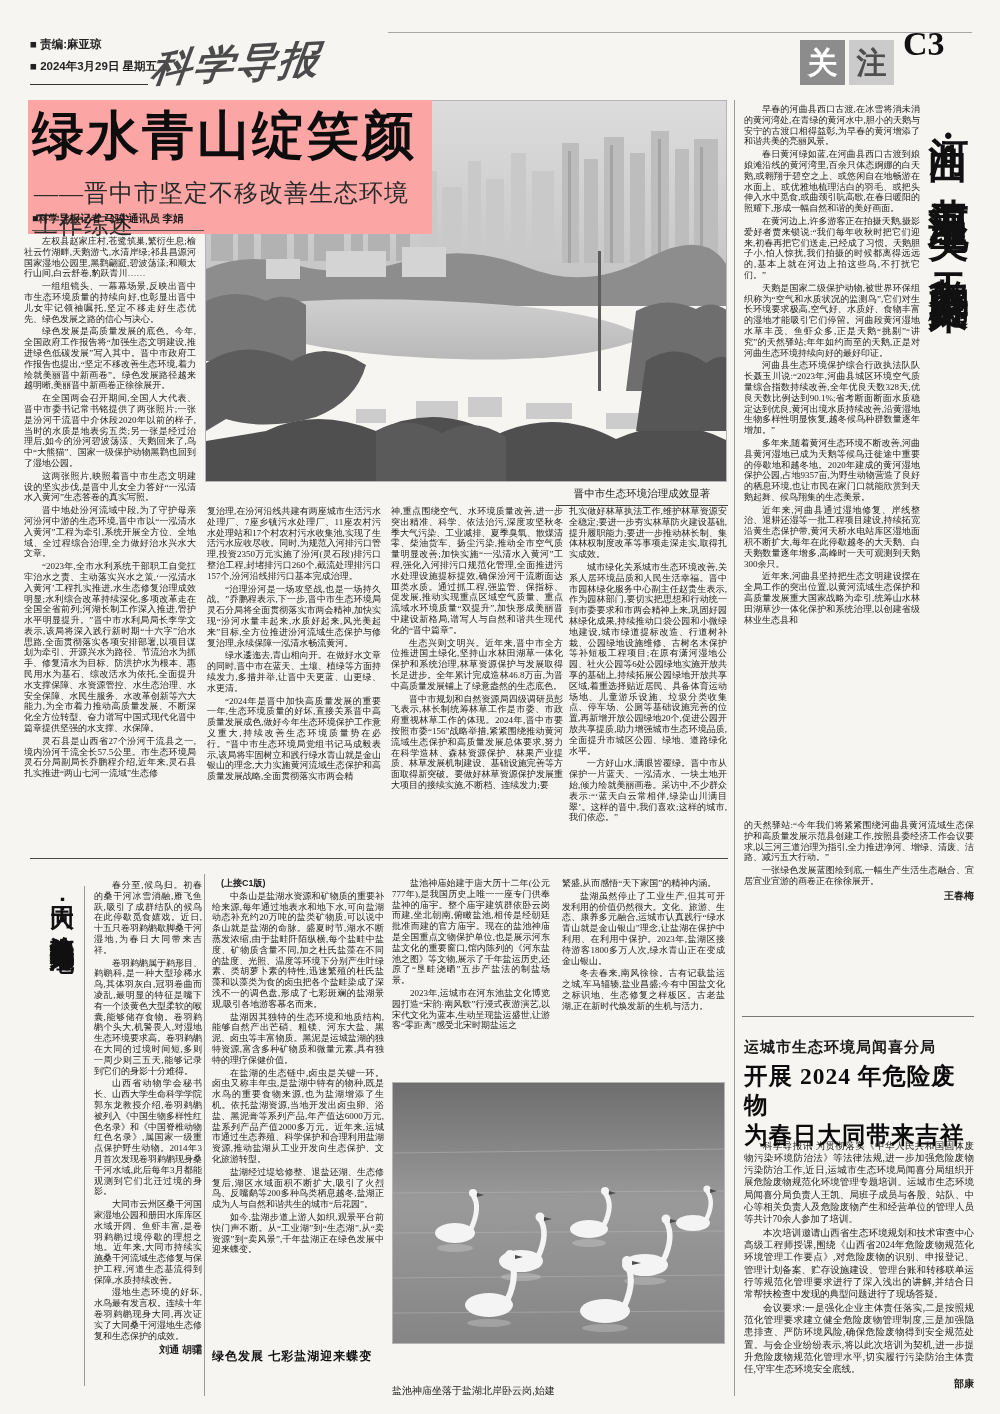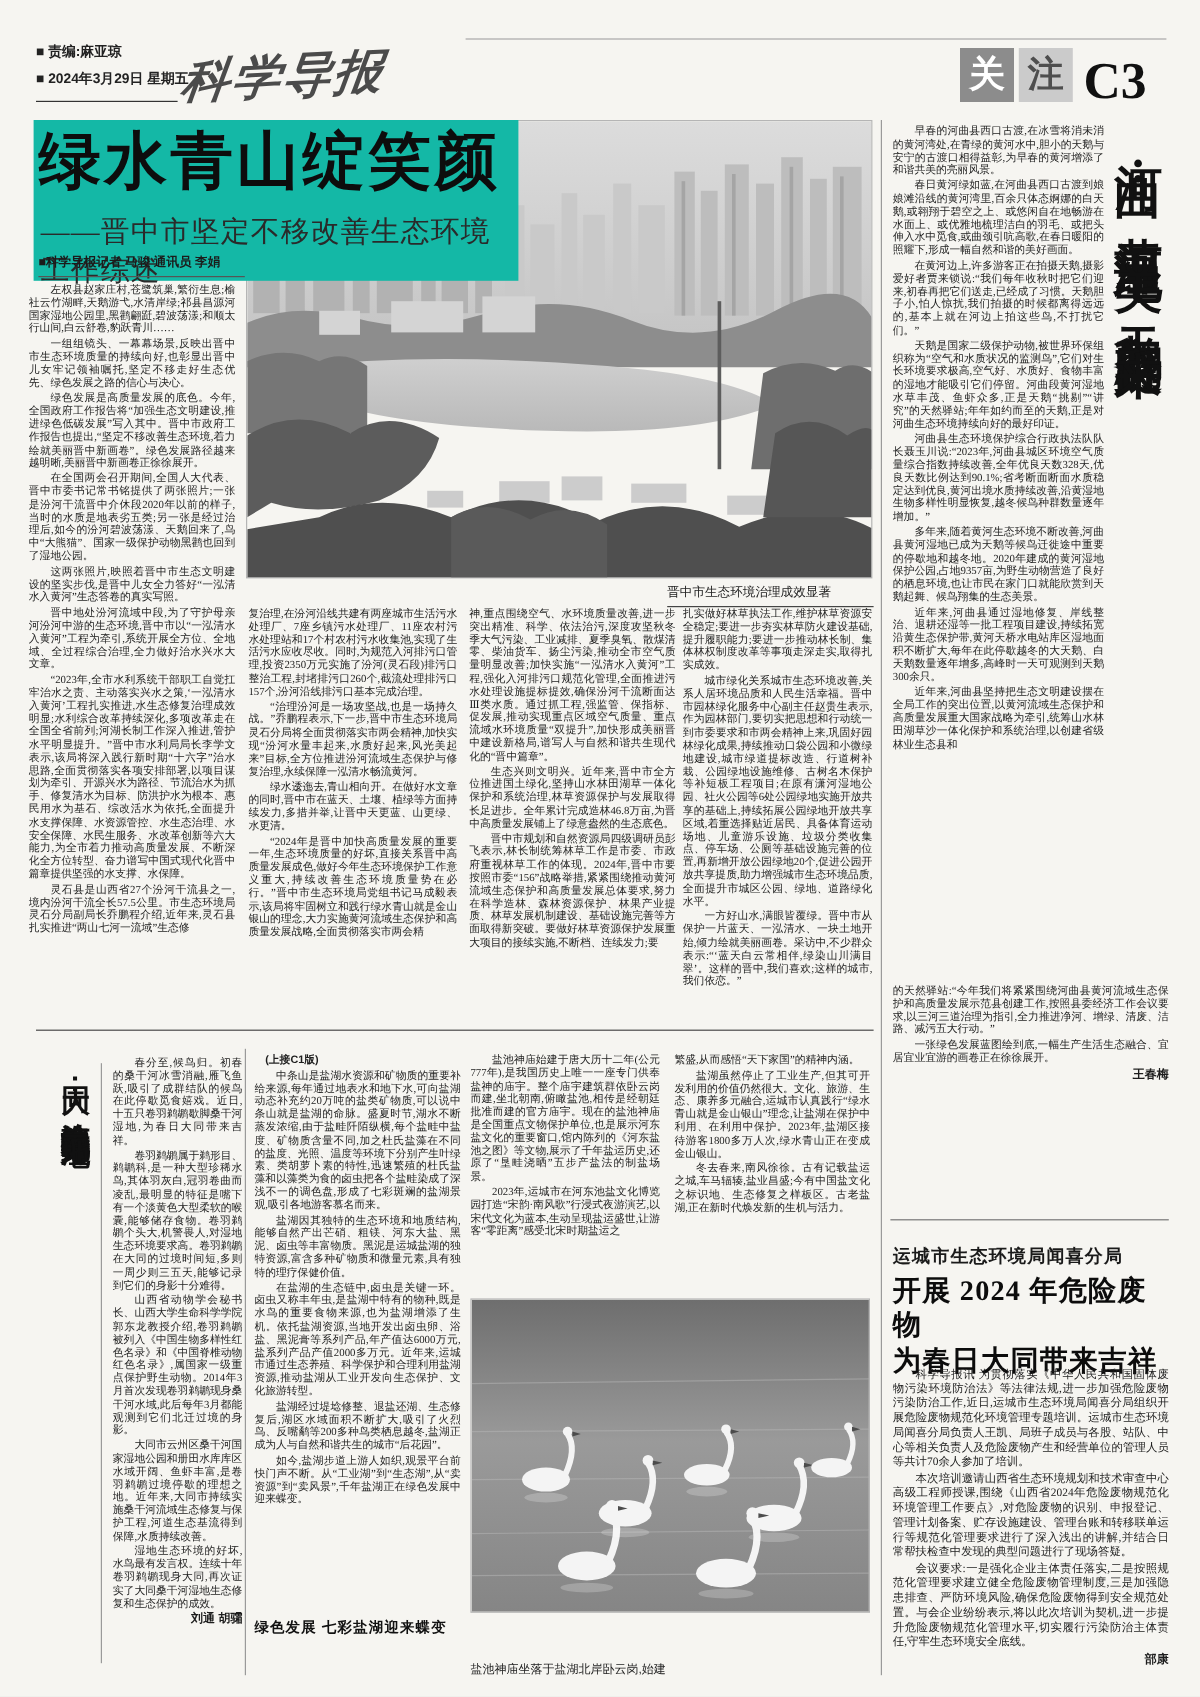--- a/index.html
+++ b/index.html
@@ -13,35 +13,35 @@
   .hdr-left{left:30px;top:34px;width:118px;font-family:"Liberation Sans",sans-serif;
             font-weight:bold;font-size:11.5px;line-height:1.9;border-bottom:1.5px solid #333;
             padding-bottom:6px;color:#222;white-space:nowrap;}
   .masthead{left:152px;top:36px;font-size:40px;font-weight:bold;font-style:italic;
             color:#4b4b4b;transform:skewX(-10deg) rotate(-3deg);letter-spacing:2px;
             font-family:"DejaVu Serif",serif;}
   .sec-box{position:absolute;width:45px;height:45px;text-align:center;line-height:45px;
            font-weight:bold;font-size:30px;font-family:"Liberation Sans",sans-serif;}
   .sec-a{left:800px;top:40px;background:#8c8c8c;color:#fff;}
   .sec-b{left:849px;top:40px;background:#cbcbcb;color:#4e4e4e;}
-  .pageno{left:903px;top:44px;font-size:43px;font-weight:bold;color:#111;
+  .pageno{left:903px;top:25px;font-size:34px;font-weight:bold;color:#111;
           font-family:"Liberation Serif",serif;}
 
   
-  .headline-block{left:28px;top:100px;width:404px;height:134px;background:#14b8a6;z-index:3;}
+  .headline-block{left:28px;top:100px;width:404px;height:134px;background:#fca5a5;z-index:3;}
   .headline{margin:8px 0 0 4px;font-family:"Liberation Sans",sans-serif;font-weight:bold;
             font-size:52px;letter-spacing:3px;color:#0d0d0d;line-height:1.05;}
   .subtitle{margin:14px 0 0 6px;font-size:24px;color:#2a2a2a;letter-spacing:1px;}
   .byline{left:32px;top:212px;width:172px;font-family:"Liberation Sans",sans-serif;
           font-weight:bold;font-size:10.5px;border-bottom:1px solid #555;padding-bottom:4px;z-index:3;}
 
   .photo{left:205px;top:100px;width:522px;height:382px;overflow:hidden;border:1px solid #b5b5b5;box-sizing:border-box;}
   .photo svg,.photo2 svg{display:block;}
   .photo-cap{left:556px;top:487px;width:172px;font-family:"Liberation Sans",sans-serif;
-             font-size:10.5px;text-align:left;border-bottom:1px solid #444;padding-bottom:4px;color:#222;}
+             font-size:10.5px;text-align:center;border-bottom:1px solid #444;padding-bottom:4px;color:#222;}
 
   .col{position:absolute;text-align:justify;font-size:9px;line-height:1.2;overflow:hidden;color:#1d1d1d;}
   .col p{margin:0 0 2px 0;text-indent:2em;}
   .cont p:first-child{text-indent:0;}
   .author{text-align:right;font-weight:bold;font-family:"Liberation Sans",sans-serif;font-size:10px;margin-top:3px;}
 
   
   .vtitle{position:absolute;writing-mode:vertical-rl;text-orientation:upright;font-weight:bold;color:#111;}
   .vtitle-hequ{left:922px;top:106px;height:706px;width:54px;font-size:40px;letter-spacing:5px;
                font-family:"Liberation Serif",serif;}

